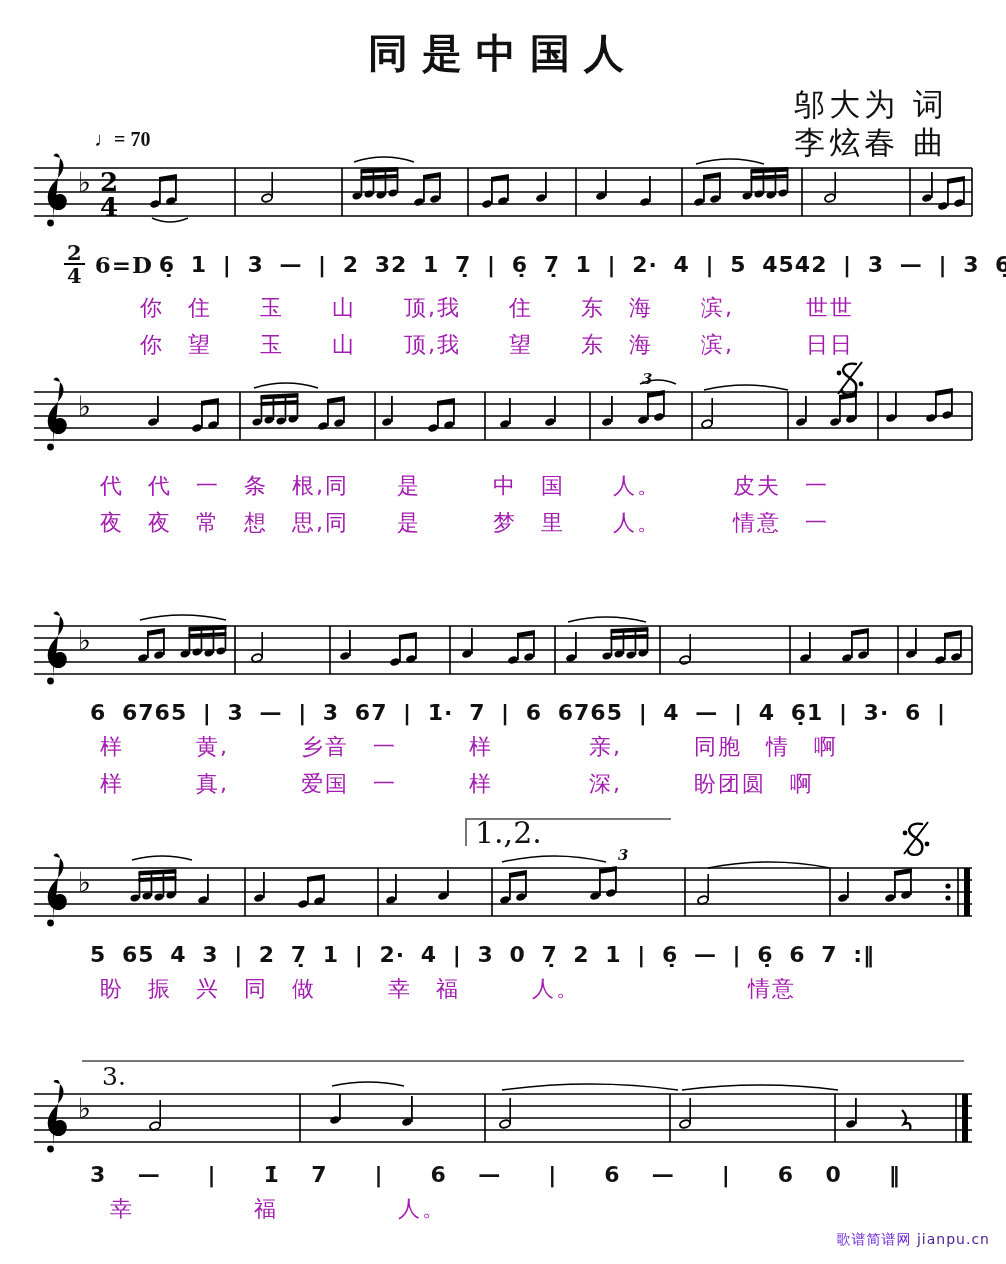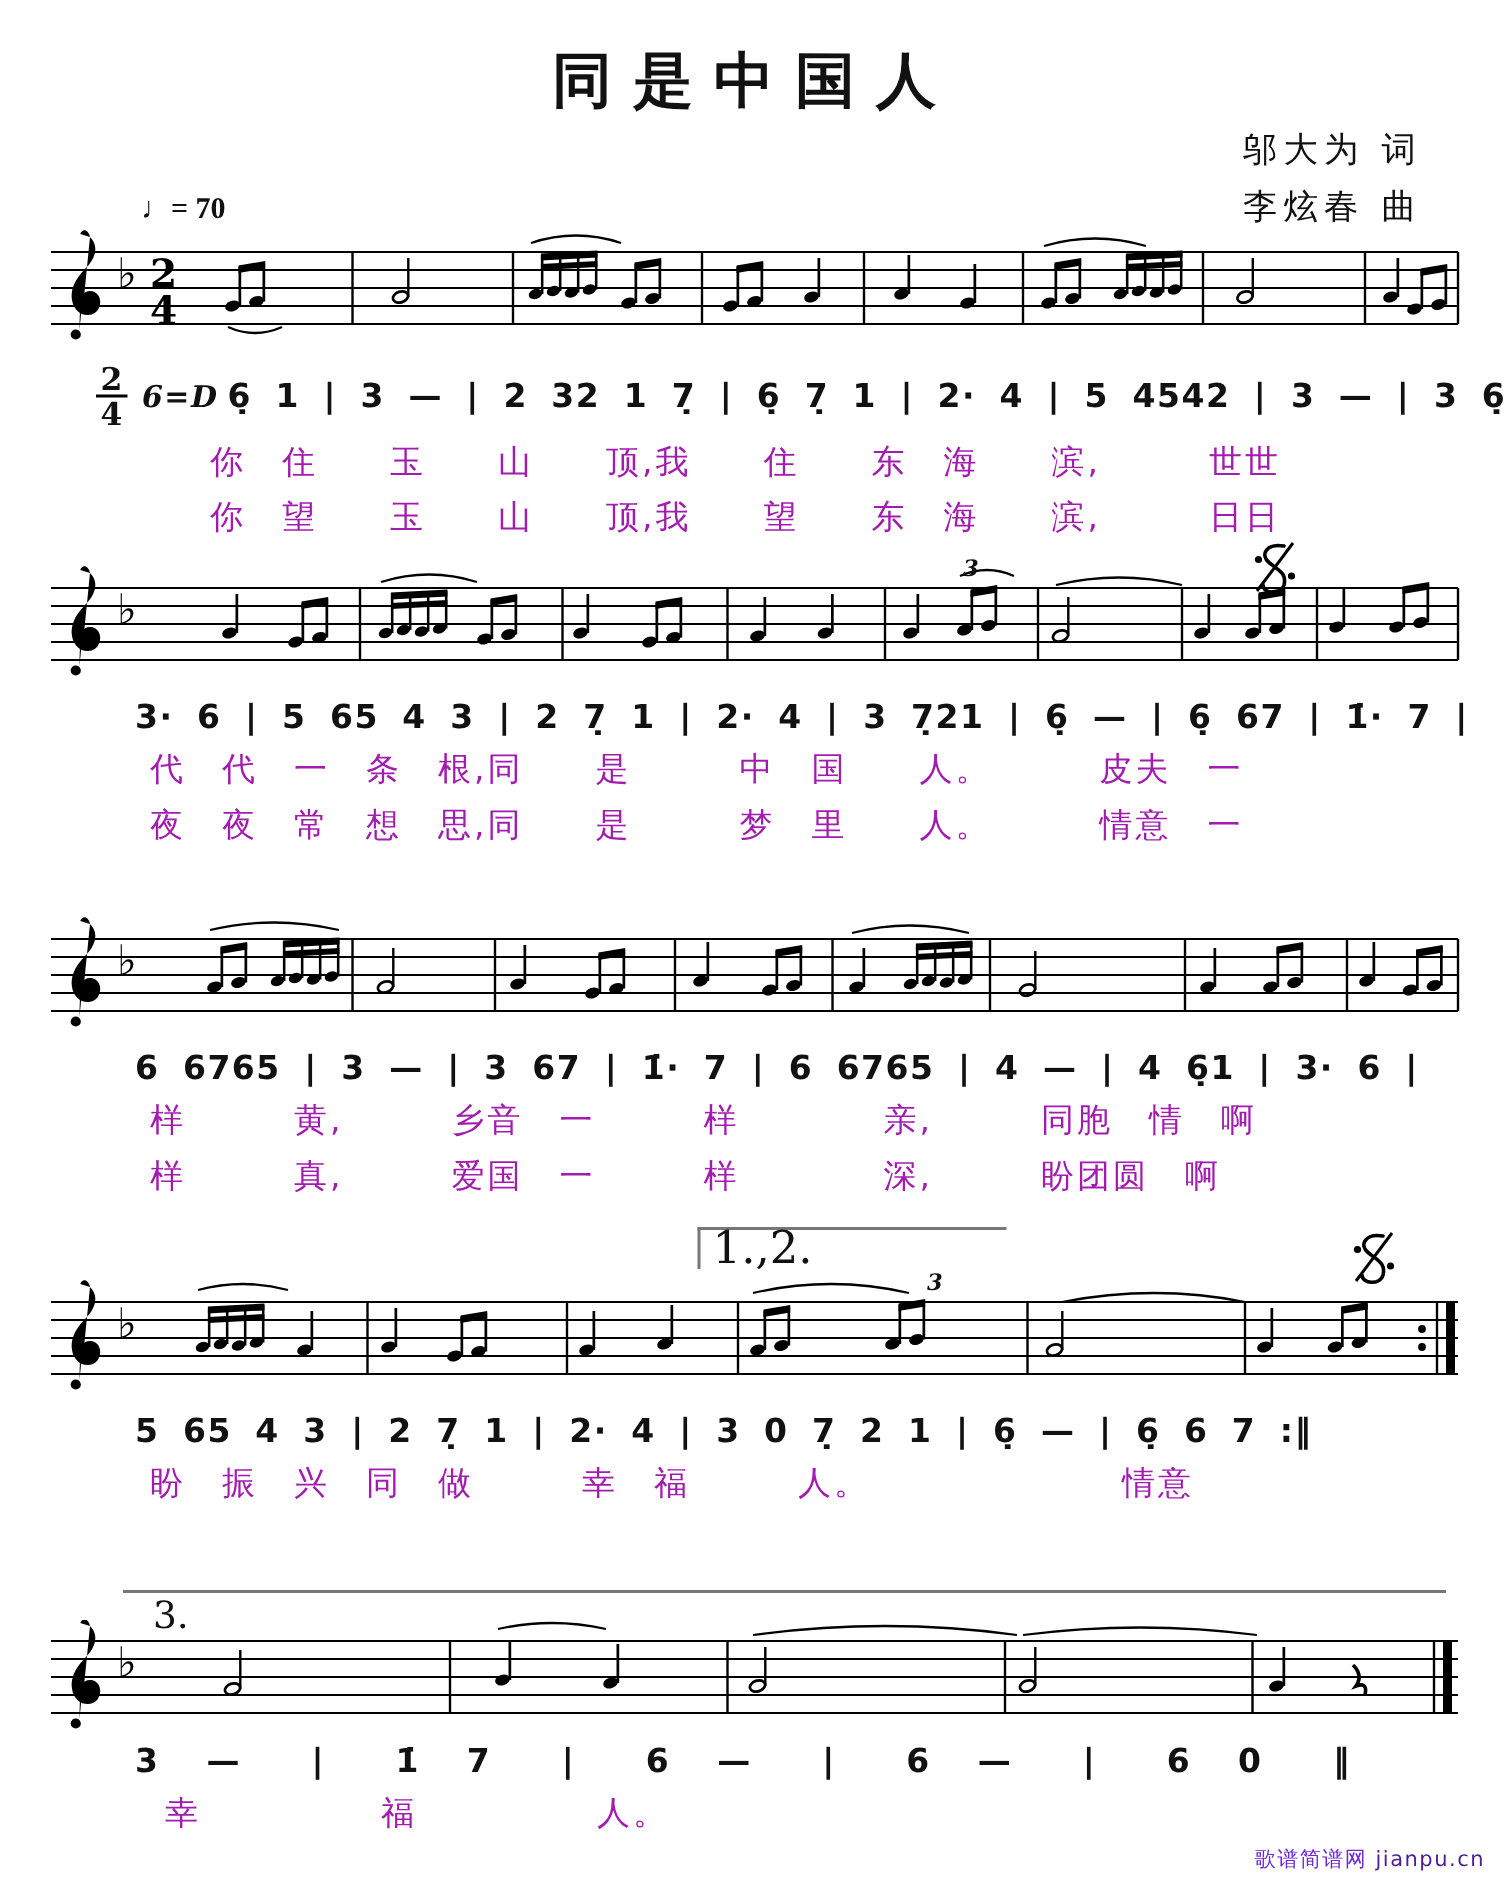--- a/index.html
+++ b/index.html
@@ -1,36 +1,36 @@
 <!DOCTYPE html>
 <html><head>
 <meta charset="utf-8">
 <style>
   html,body{margin:0;padding:0;background:#f6f6f4;}
   #sheet{position:relative;width:1006px;height:1264px;background:#ffffff;
          font-family:"DejaVu Sans",sans-serif;color:#111;overflow:hidden;}
   .title{position:absolute;top:26px;left:0;width:100%;text-align:center;
          font-family:Liberation Mono, monospace;font-weight:bold;font-size:40px;letter-spacing:14px;}
-  .credit{position:absolute;right:58px;font-size:23px;letter-spacing:4px;}
+  .credit{position:absolute;right:58px;font-size:31px;letter-spacing:4px;}
   .credit.lyr{top:84px;} .credit.comp{top:122px;}
   .tempo{position:absolute;left:94px;top:128px;font-size:20px;font-weight:bold;font-family:Liberation Serif, serif;}
   .sys{position:absolute;left:30px;width:946px;}
   .staff{display:block;}
   .staff .sline{stroke:#000;stroke-width:1.3;}
   .staff .bar{stroke:#000;stroke-width:1.6;}
   .staff .slur{fill:none;stroke:#000;stroke-width:1.5;}
   .flat{font-size:28px;font-family:"DejaVu Serif",serif;}
   .ts{font-size:26px;font-weight:bold;font-family:"DejaVu Serif",serif;}
   .jianpu-row{display:flex;align-items:center;margin-top:2px;padding-left:60px;}
   .jianpu-row.first{padding-left:34px;}
   .frac{display:inline-block;text-align:center;font-family:"DejaVu Serif",serif;
         font-weight:bold;font-size:21px;line-height:1.0;margin-right:10px;}
   .frac .num{display:block;border-bottom:2.5px solid #000;padding:0 3px;}
   .frac .den{display:block;padding:0 3px;}
-  .keysig{font-family:"DejaVu Serif",serif;font-weight:bold;font-size:20px;margin-right:6px;letter-spacing:1px;font-style:italic;}
+  .keysig{font-family:"DejaVu Serif",serif;font-weight:bold;font-size:23px;margin-right:6px;letter-spacing:1px;}
   .jianpu-text{font-size:22px;font-weight:bold;letter-spacing:1px;word-spacing:7px;white-space:pre;}
   .lyric{font-size:22px;color:#a21caf;white-space:pre;padding-left:70px;margin-top:7px;letter-spacing:2px;}
   .lyric.wide{padding-left:110px;}
   .volta12{position:absolute;left:435px;top:0;width:196px;height:26px;
            border-top:2px solid #777;border-left:2px solid #777;
            font-family:"DejaVu Serif",serif;font-size:30px;padding-left:8px;line-height:26px;}
   .volta3line{position:absolute;left:52px;right:12px;top:4px;border-top:2px solid #777;height:0;}
   .volta3{position:absolute;left:72px;top:6px;font-family:"DejaVu Serif",serif;font-size:25px;}
   .segno{position:absolute;}
   .triplet{position:absolute;font-family:"DejaVu Serif",serif;font-style:italic;font-weight:bold;font-size:15px;}
@@ -174,23 +174,20 @@
         <use href="#n8pair" x="608" y="18"></use>
       <use href="#nh" x="672" y="24"></use>
       <use href="#nq" x="766" y="22"></use>
         <use href="#n8pair" x="800" y="20"></use>
       <use href="#nq" x="856" y="18"></use>
         <use href="#n8pair" x="896" y="16"></use>
       <path class="slur" d="M224 16 Q256 6 288 16"></path>
         <path class="slur" d="M610 12 Q628 4 646 12"></path>
       <path class="slur" d="M674 18 Q716 8 758 18"></path>
     </svg>
-    <div class="jianpu-row">
-      <span class="jianpu-text">3· 6 | 5 65 4 3 | 2 7̣ 1 | 2· 4 | 3 7̣21 | 6̣ — | 6̣ 67 | 1̇· 7 |</span>
-    </div>
     <div class="lyric">代　代　一　条　根,同　　是　　　中　国　　人。　　　皮夫　一</div>
     <div class="lyric">夜　夜　常　想　思,同　　是　　　梦　里　　人。　　　情意　一</div>
   </div>
 
   <div class="sys" style="top:606px">
     <svg class="staff" width="946" height="92">
       <line class="sline" x1="4" y1="20" x2="942" y2="20"></line>
         <line class="sline" x1="4" y1="32" x2="942" y2="32"></line>
       <line class="sline" x1="4" y1="44" x2="942" y2="44"></line>
         <line class="sline" x1="4" y1="56" x2="942" y2="56"></line>

